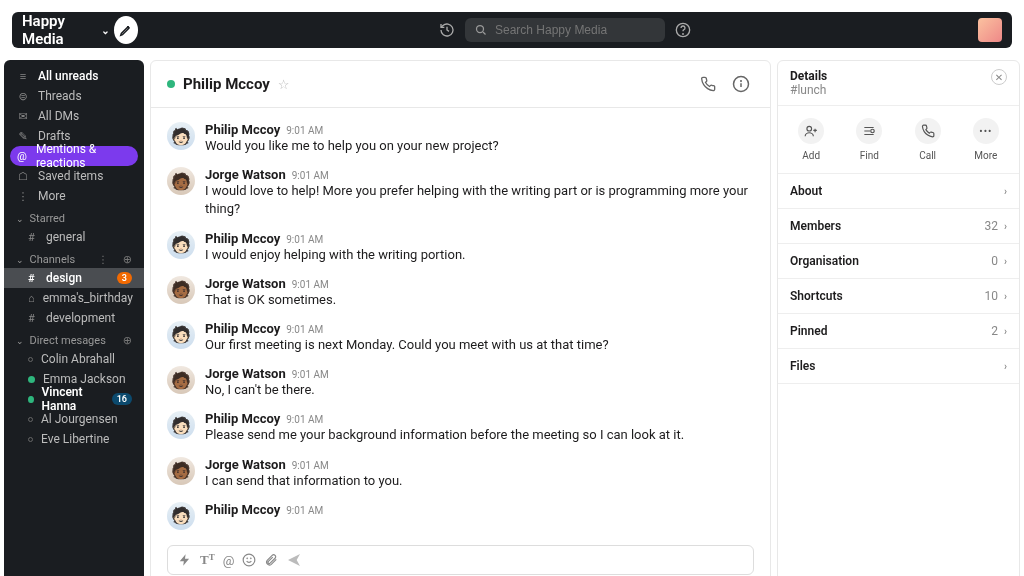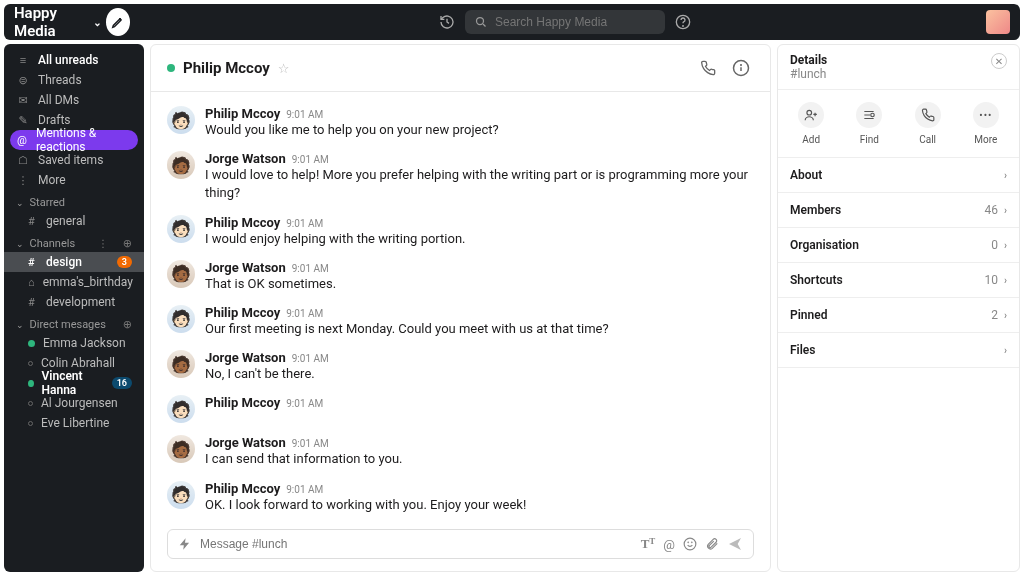--- a/index.html
+++ b/index.html
@@ -1,20 +1,20 @@
 <!DOCTYPE html>
 <html><head>
 <meta charset="utf-8">
 <style>
 * { box-sizing: border-box; margin: 0; padding: 0; }
 body { font-family: -apple-system, BlinkMacSystemFont, "Segoe UI", Roboto, sans-serif; font-size: 13px; color: #1d1c1d; background: #fff; width: 1024px; height: 576px; overflow: hidden; }
 .app { display: flex; flex-direction: column; height: 100%; }
 
 
-.topbar { display: flex; align-items: center; height: 36px; background: #1a1d21; margin: 4px; border-radius: 6px; gap: 8px; }
+.topbar { display: flex; align-items: center; height: 36px; background: #1a1d21; margin: 12px; border-radius: 6px; gap: 8px; }
 .workspace-btn { display: flex; align-items: center; gap: 4px; color: #fff; font-weight: 600; font-size: 15px; padding: 0 10px; height: 100%; }
 .compose-btn { width: 28px; height: 28px; background: #fff; border-radius: 50%; display: flex; align-items: center; justify-content: center; margin-right: 4px; }
 .topbar-spacer { flex: 1; display: flex; align-items: center; justify-content: center; gap: 10px; margin: 0 140px; }
 .history-btn { color: #aaa; display: flex; align-items: center; }
 .search-box { background: #333639; border-radius: 6px; padding: 4px 10px; display: flex; align-items: center; gap: 8px; color: #999; width: 200px; height: 24px; }
 .search-box input { background: transparent; border: none; outline: none; color: #7dd3fc; font-size: 12px; flex: 1; }
 .help-btn { color: #aaa; display: flex; }
 .avatar-top { width: 24px; height: 24px; border-radius: 4px; background: linear-gradient(135deg,#fbc2a0,#e88); margin-right: 10px; }
 
 
@@ -176,26 +176,26 @@
           <span>development</span>
         </div>
 
       <div class="side-section">
           <span class="chev">⌄</span>
           <span>Direct mesages</span>
           <span style="flex:1"></span>
           <span style="color:#777;">⊕</span>
         </div>
       <div class="side-channel">
+          <span class="presence off"></span>
+          <span>Colin Abrahall</span>
+        </div>
+      <div class="side-channel">
           <span class="presence"></span>
           <span>Emma Jackson</span>
-        </div>
-      <div class="side-channel">
-          <span class="presence off"></span>
-          <span>Colin Abrahall</span>
         </div>
       <div class="side-channel white" style="color:#fff;font-weight:600;">
           <span class="presence"></span>
           <span>Vincent Hanna</span>
           <span class="badge">16</span>
         </div>
       <div class="side-channel">
           <span class="presence off"></span>
           <span>Al Jourgensen</span>
         </div>
@@ -286,51 +286,50 @@
               <div class="txt">No, I can't be there.</div>
             </div>
           </div>
           <div class="msg">
             <div class="msg-avatar pm">🧑🏻</div>
             <div class="msg-body">
               <div class="hdr">
                 <span class="name">Philip Mccoy</span>
                 <span class="time">9:01 AM</span>
               </div>
+              <div class="txt">Please send me your background information before the meeting so I can look at it.</div>
             </div>
           </div>
           <div class="msg">
             <div class="msg-avatar jw">🧑🏾</div>
             <div class="msg-body">
               <div class="hdr">
                 <span class="name">Jorge Watson</span>
                 <span class="time">9:01 AM</span>
               </div>
               <div class="txt">I can send that information to you.</div>
             </div>
           </div>
           <div class="msg">
             <div class="msg-avatar pm">🧑🏻</div>
             <div class="msg-body">
               <div class="hdr">
                 <span class="name">Philip Mccoy</span>
                 <span class="time">9:01 AM</span>
               </div>
-              <div class="txt">OK. I look forward to working with you. Enjoy your week!</div>
             </div>
           </div>
         </div>
 
       <div class="composer">
         <span class="cicon">
             <svg width="14" height="14" viewBox="0 0 24 24" fill="#888">
               <path d="M13 2L3 14h7l-1 8 10-12h-7l1-8z"></path>
             </svg>
           </span>
-        <input placeholder="Message #lunch" style="">
         <span class="cicon" style="font-family:serif;font-weight:bold;">T<span style="font-size:9px;">T</span></span>
         <span class="cicon">@</span>
         <span class="cicon">
             <svg width="14" height="14" viewBox="0 0 24 24" fill="none" stroke="#888" stroke-width="2">
               <circle cx="12" cy="12" r="10"></circle>
               <path d="M8 14s1.5 2 4 2 4-2 4-2"></path>
               <circle cx="9" cy="9" r="0.5" fill="#888"></circle>
               <circle cx="15" cy="9" r="0.5" fill="#888"></circle>
             </svg>
           </span>
@@ -394,21 +393,21 @@
       </div>
       <div id="details-rows">
           <div class="details-row">
             <span>About</span>
             <span class="sp"></span>
             <span class="chev">›</span>
           </div>
           <div class="details-row">
             <span>Members</span>
             <span class="sp"></span>
-            <span class="cnt">46</span>
+            <span class="cnt">32</span>
             <span class="chev">›</span>
           </div>
           <div class="details-row">
             <span>Organisation</span>
             <span class="sp"></span>
             <span class="cnt">0</span>
             <span class="chev">›</span>
           </div>
           <div class="details-row">
             <span>Shortcuts</span>

